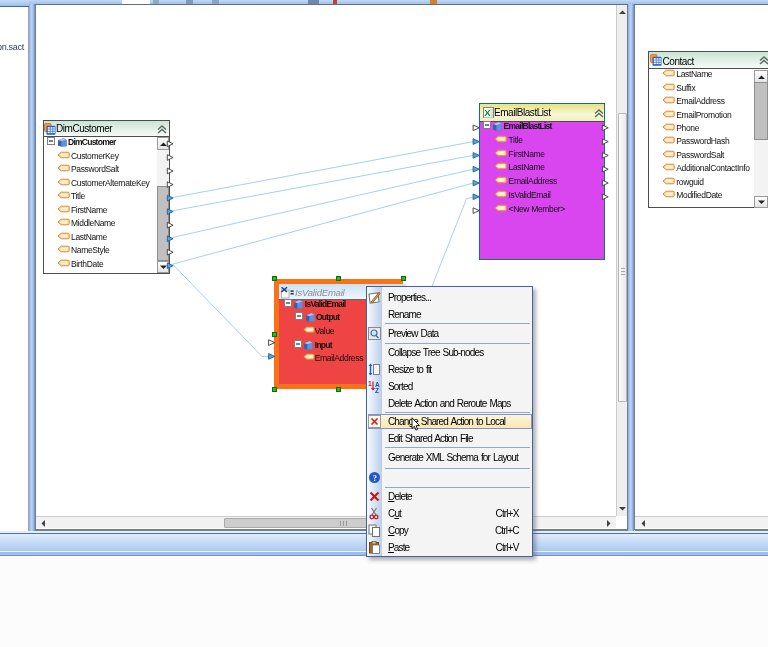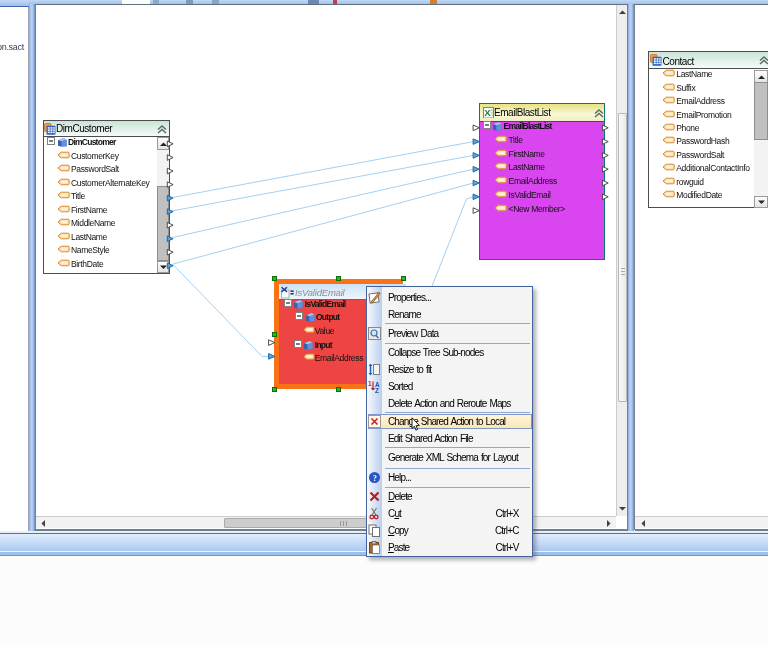--- a/index.html
+++ b/index.html
@@ -473,21 +473,20 @@
   <div class="mi" style="top:91.5px;">Sorted</div>
   <div class="mi" style="top:74.5px;">Resize to fit</div>
   <div class="mi" style="top:108.5px;">Delete Action and Reroute Maps</div>
   <div class="msep" style="top:125.7px;"></div>
   <div class="abs" style="left:1px;top:127px;width:164.5px;height:15px;background:linear-gradient(#fdf4dc,#fbe7b5);border:1px solid #8096c8;"></div>
   <div class="mi" style="top:126.5px;height:16px;">Change Shared Action to Local</div>
   <div class="mi" style="top:143.5px;">Edit Shared Action File</div>
   <div class="msep" style="top:160.5px;"></div>
   <div class="mi" style="top:162.5px;">Generate XML Schema for Layout</div>
   <div class="msep" style="top:181px;"></div>
-  <div class="mi" style="top:182px;">Help...</div>
   <div class="msep" style="top:200px;"></div>
   <div class="mi" style="top:201px;"><u>D</u>elete</div>
   <div class="mi" style="top:218px;">C<u>u</u>t<span class="sc">Ctrl+X</span></div>
   <div class="mi" style="top:235px;"><u>C</u>opy<span class="sc">Ctrl+C</span></div>
   <div class="mi" style="top:252px;"><u>P</u>aste<span class="sc">Ctrl+V</span></div>
 
   <svg class="gic" width="13" height="13" style="top:4px;">
     <rect x="1.5" y="2.5" width="9" height="9" fill="#fff" stroke="#707070" stroke-width="1" transform="rotate(-8 6 7)"></rect>
     <path d="M3 11 L8.8 4 L11 1.2 L12.2 2.2 L10.2 5.2 L4.6 11.6 Z" fill="#f0922e" stroke="#7a5a30" stroke-width="0.8"></path>
   </svg>

